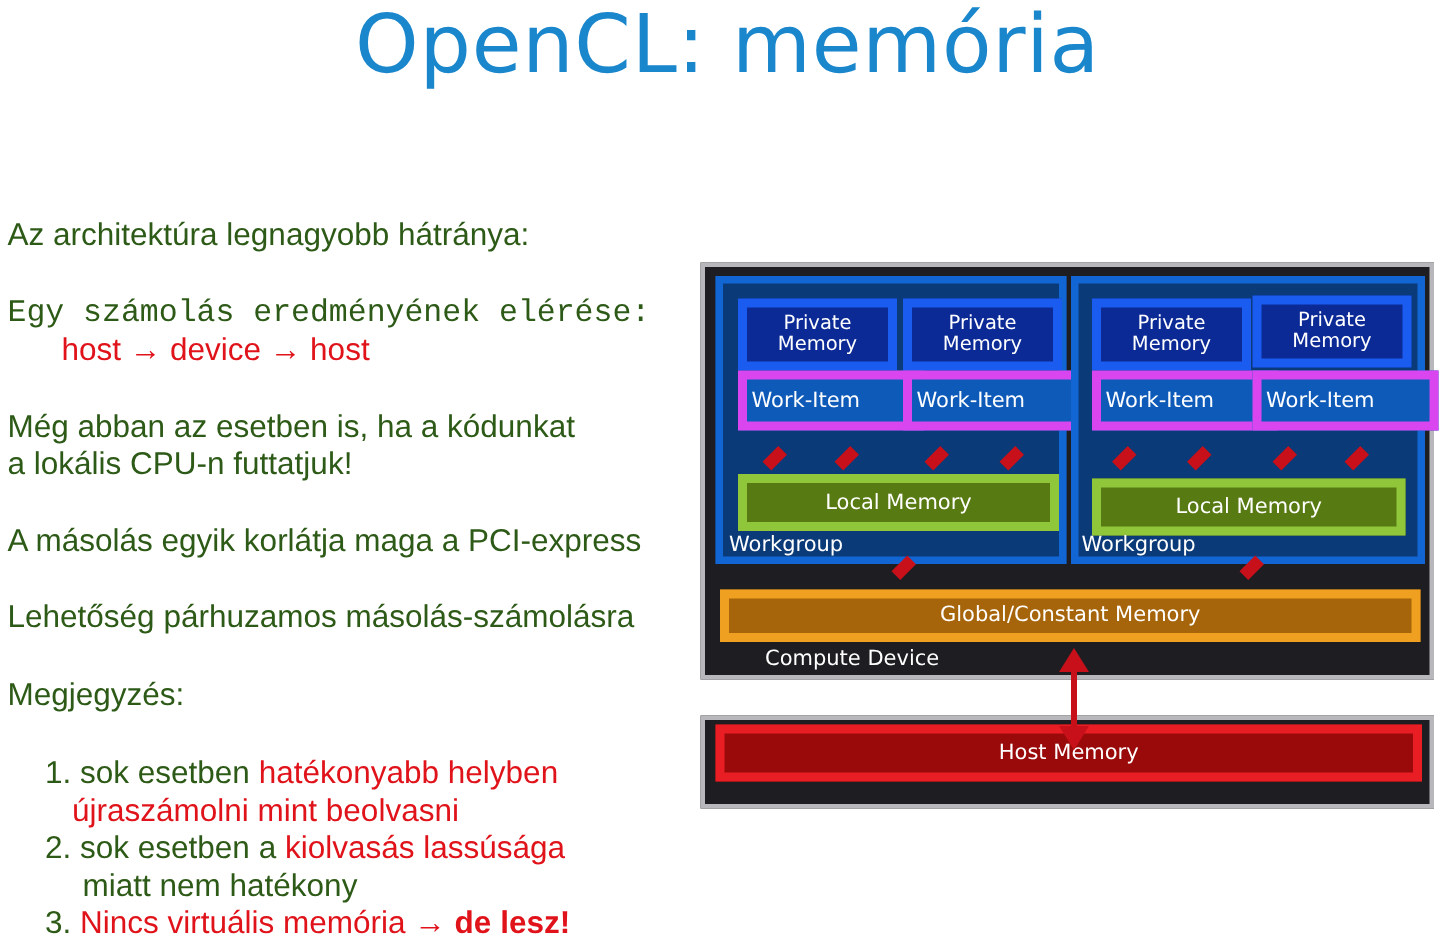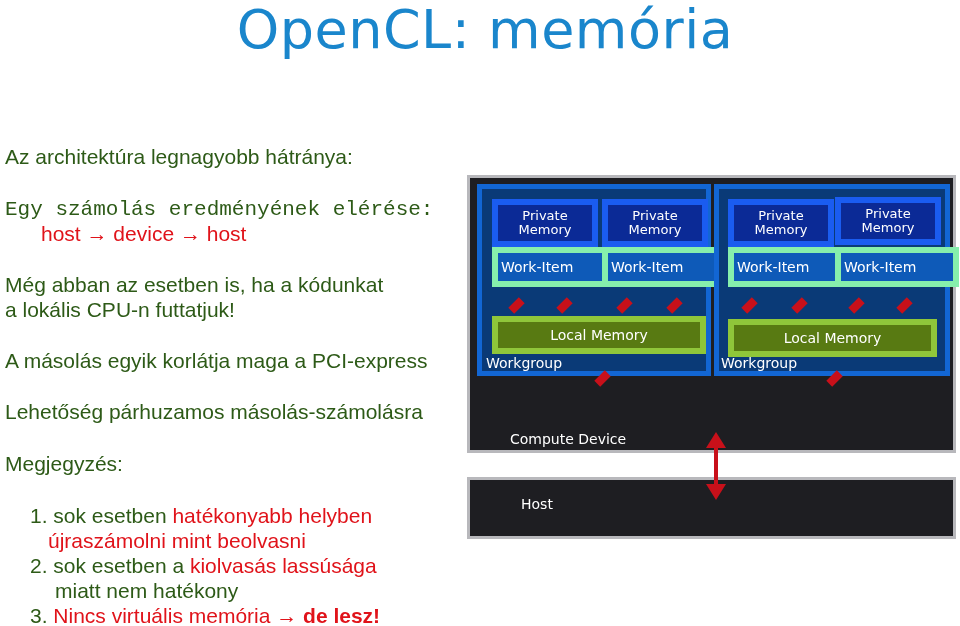--- a/index.html
+++ b/index.html
@@ -9,21 +9,21 @@
   .red { color:#e0131a; }
   .bold { font-weight:bold;text-align:right; }
 
   
   .diagram { position:absolute; left:467px; top:175px; width:493px; height:366px; font-family:"DejaVu Sans", sans-serif; }
   .device { position:absolute; left:0; top:0; width:489px; height:278px; background:#1e1e22; border:3px solid #b8b8bc; box-sizing:border-box; }
   .host { position:absolute; left:0; top:302px; width:489px; height:62px; background:#1e1e22; border:3px solid #b8b8bc; box-sizing:border-box; }
   .wg { position:absolute; background:#0a3a77; border:5px solid #1266d4; box-sizing:border-box; }
   .wg-label { position:absolute; color:#ffffff; font-size:14px; }
   .pm { position:absolute; width:106px; height:48px; background:#0b2a96; border:6px solid #1a5cf0; box-sizing:border-box; color:#ffffff; font-size:13px; line-height:14px; text-align:center; display:flex; align-items:center; justify-content:center; flex-direction:column; }
-  .wi { position:absolute; width:124px; height:40px; background:#0e5ab8; border:6px solid #86efac; box-sizing:border-box; color:#ffffff; font-size:14px; line-height:28px; padding-left:3px; }
+  .wi { position:absolute; width:124px; height:40px; background:#0e5ab8; border:6px solid #d946ef; box-sizing:border-box; color:#ffffff; font-size:14px; line-height:28px; padding-left:3px; }
   .lm { position:absolute; height:38px; background:#587a12; border:6px solid #8fc63a; box-sizing:border-box; color:#ffffff; font-size:14px; text-align:center; line-height:26px; }
   .gm { position:absolute; left:10px; top:215px; width:467px; height:35px; background:#a6650a; border:6px solid #f0a020; box-sizing:border-box; color:#ffffff; font-size:14px; text-align:center; line-height:23px; }
   .hm { position:absolute; left:10px; top:308px; width:471px; height:38px; background:#9a0a0a; border:6px solid #e81e24; box-sizing:border-box; color:#ffffff; font-size:14px; text-align:center; line-height:26px; }
   .dlabel { position:absolute; color:#ffffff; font-size:14px; }
   .diamond { position:absolute; width:11px; height:11px; background:#c8101a; transform:rotate(45deg) scaleX(0.75) scaleY(1.35); }
   svg.arrow { position:absolute; }
 </style>
 </head>
 <body>
 
@@ -85,23 +85,25 @@
       <div class="wi" style="left:116px; top:58px;">Work-Item</div>
       <div class="diamond" style="left:25px; top:111px;"></div>
       <div class="diamond" style="left:75px; top:111px;"></div>
       <div class="diamond" style="left:132px; top:111px;"></div>
       <div class="diamond" style="left:180px; top:111px;"></div>
       <div class="lm" style="left:9px; top:130px; width:209px;">Local Memory</div>
       <div class="wg-label" style="left:2px; top:166px;">Workgroup</div>
     </div>
     <div class="diamond" style="left:127px; top:195px;"></div>
     <div class="diamond" style="left:359px; top:195px;"></div>
+    <div class="gm">Global/Constant Memory</div>
     <div class="dlabel" style="left:40px; top:253px;">Compute  Device</div>
   </div>
   <div class="host">
     <div class="dlabel" style="left:51px; top:43px; top:16px;">Host</div>
   </div>
+  <div class="hm">Host Memory</div>
   <svg class="arrow" style="left:238px; top:257px;" width="22" height="68" viewBox="0 0 22 68">
     <rect x="9" y="12" width="4" height="44" fill="#c8101a"></rect>
     <polygon points="11,0 21,16 1,16" fill="#c8101a"></polygon>
     <polygon points="11,68 21,52 1,52" fill="#c8101a"></polygon>
   </svg>
 </div>
 
 </body></html>

